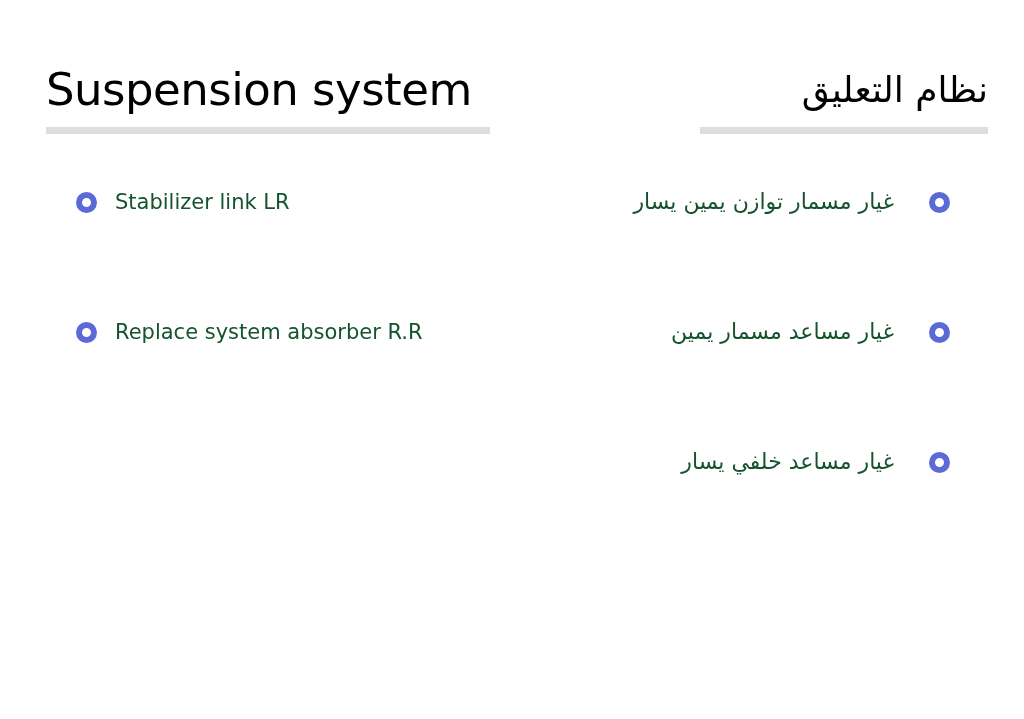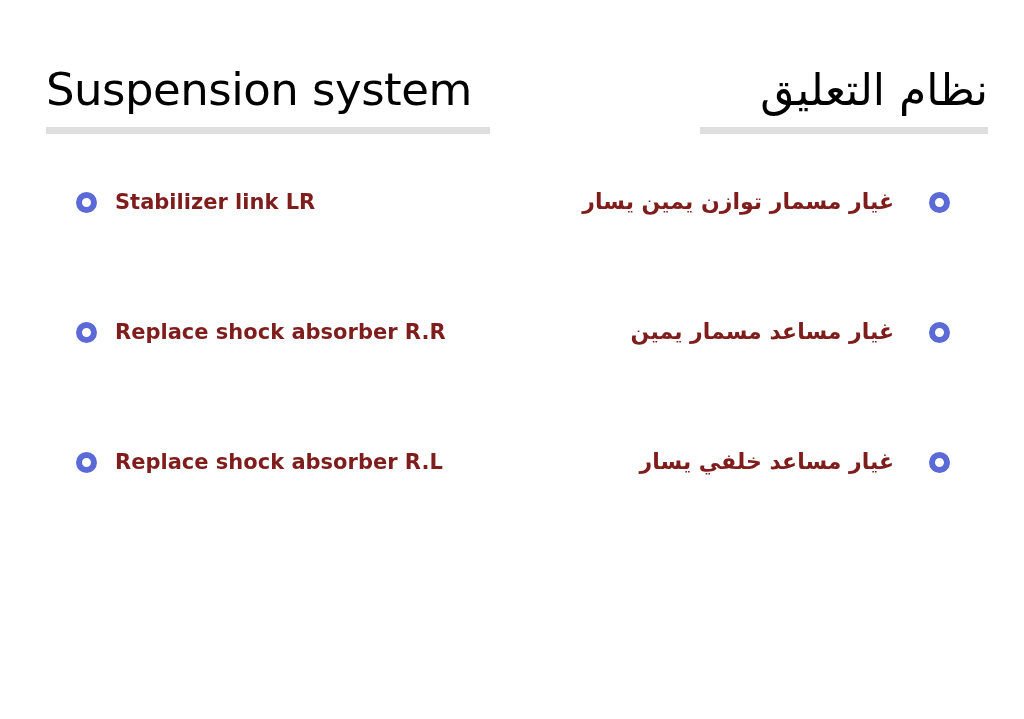--- a/index.html
+++ b/index.html
@@ -34,21 +34,21 @@
     font-size: 45px;
     line-height: 56px;
     font-weight: 500;
     color: #000000;
     letter-spacing: -0.5px;
     white-space: nowrap;
   }
   .heading-text.rtl {
     direction: rtl;
     unicode-bidi: embed;
-    font-size: 44px;
+    font-size: 36px;
     letter-spacing: 0;
   }
 
   .heading-rule {
     height: 7px;
     background: #dedede;
     margin-top: 9px;
   }
   .heading-block.left  .heading-rule { width: 444px; }
   .heading-block.right .heading-rule { width: 288px; margin-left: auto; }
@@ -77,22 +77,22 @@
     height: 21px;
     border-radius: 50%;
     border: 6px solid #5b6ad6;
     box-sizing: border-box;
     background: #ffffff;
   }
 
   .item-label {
     font-size: 21px;
     line-height: 28px;
-    color: #7f1d1d;
-    font-weight: 700;
+    color: #14532d;
+    font-weight: 400;
     white-space: nowrap;
     margin-left: 18px;
   }
   .list.right .item-label {
     margin-left: 0;
     margin-right: 35px;
     direction: rtl;
     unicode-bidi: embed;
     text-align: right;
     font-size: 22px;
@@ -115,27 +115,23 @@
 
   <div class="list left">
 
     <div class="list-item">
       <span class="bullet-icon"></span>
       <span class="item-label">Stabilizer link LR</span>
     </div>
 
     <div class="list-item">
       <span class="bullet-icon"></span>
-      <span class="item-label">Replace shock absorber R.R</span>
+      <span class="item-label">Replace system absorber R.R</span>
     </div>
 
-    <div class="list-item">
-      <span class="bullet-icon"></span>
-      <span class="item-label">Replace shock absorber R.L</span>
-    </div>
 
   </div>
 
   <div class="list right">
 
     <div class="list-item">
       <span class="bullet-icon"></span>
       <span class="item-label">غيار مسمار توازن يمين يسار</span>
     </div>
 

